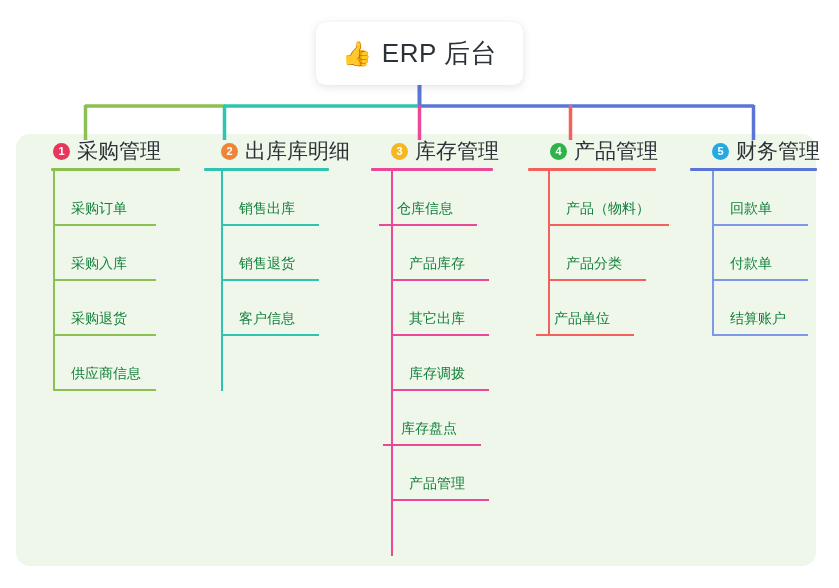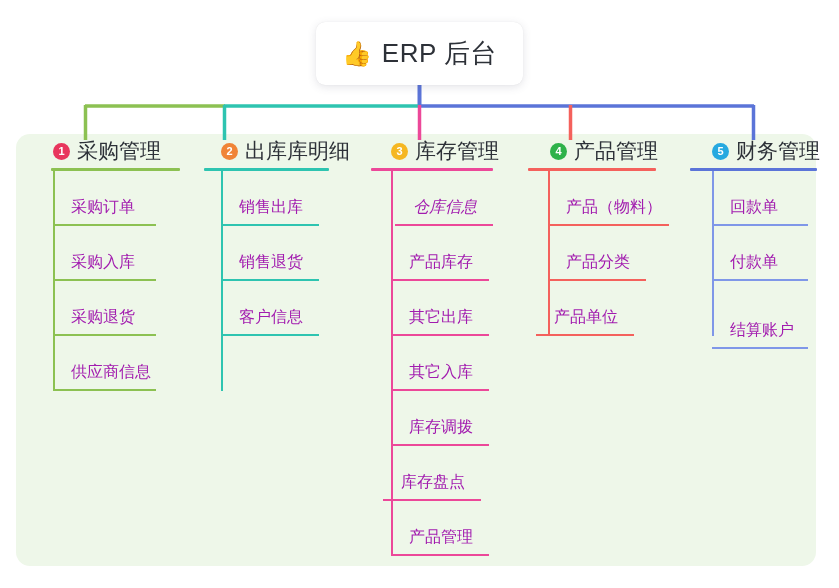--- a/index.html
+++ b/index.html
@@ -130,22 +130,22 @@
   }
   .leaf {
     position: relative;
     height: 55px;
     box-sizing: border-box;
   }
   .leaf-label {
     position: absolute;
     left: 18px;
     bottom: 8px;
-    font-size: 16px;
-    color: #a21caf;
+    font-size: 14px;
+    color: #15803d;
     white-space: nowrap;
   }
   .leaf-rule {
     position: absolute;
     left: 0;
     bottom: 0;
     height: 2px;
   }
 </style>
 </head>
@@ -223,34 +223,30 @@
     </div>
 
     <div class="column" style="left:355px; width:150px;">
       <div class="col-header" style="padding-left:20px;">
         <span class="badge" style="background:#f5b722;">3</span>
         <span class="col-title">库存管理</span>
       </div>
       <div class="header-rule" style="background:#ec4899; width:122px; margin-left:0px;"></div>
       <div class="leaves" style="padding-left:0;">
         <div class="spine" style="left:20px; height:385px; background:#ec4899;"></div>
-        <div class="leaf" style="width:120px; margin-left:24px;font-style:italic;">
+        <div class="leaf" style="width:120px; margin-left:8px;">
           <span class="leaf-label">仓库信息</span>
           <div class="leaf-rule" style="background:#ec4899; width:98px;"></div>
         </div>
         <div class="leaf" style="width:120px; margin-left:20px;">
           <span class="leaf-label">产品库存</span>
           <div class="leaf-rule" style="background:#ec4899; width:98px;"></div>
         </div>
         <div class="leaf" style="width:120px; margin-left:20px;">
           <span class="leaf-label">其它出库</span>
-          <div class="leaf-rule" style="background:#ec4899; width:98px;"></div>
-        </div>
-        <div class="leaf" style="width:120px; margin-left:20px;">
-          <span class="leaf-label">其它入库</span>
           <div class="leaf-rule" style="background:#ec4899; width:98px;"></div>
         </div>
         <div class="leaf" style="width:120px; margin-left:20px;">
           <span class="leaf-label">库存调拨</span>
           <div class="leaf-rule" style="background:#ec4899; width:98px;"></div>
         </div>
         <div class="leaf" style="width:120px; margin-left:12px;">
           <span class="leaf-label">库存盘点</span>
           <div class="leaf-rule" style="background:#ec4899; width:98px;"></div>
         </div>
@@ -293,21 +289,21 @@
       <div class="leaves" style="padding-left:0;">
         <div class="spine" style="left:22px; height:165px; background:#7f97e8;"></div>
         <div class="leaf" style="width:120px; margin-left:22px;text-align:right;">
           <span class="leaf-label">回款单</span>
           <div class="leaf-rule" style="background:#7f97e8; width:96px;"></div>
         </div>
         <div class="leaf" style="width:120px; margin-left:22px;">
           <span class="leaf-label">付款单</span>
           <div class="leaf-rule" style="background:#7f97e8; width:96px;"></div>
         </div>
-        <div class="leaf" style="width:120px; margin-left:22px;margin-top:13px;">
+        <div class="leaf" style="width:120px; margin-left:22px;">
           <span class="leaf-label">结算账户</span>
           <div class="leaf-rule" style="background:#7f97e8; width:96px;"></div>
         </div>
       </div>
     </div>
 
   </div>
 
   <div class="root-node">
     <span class="root-emoji">👍</span>

